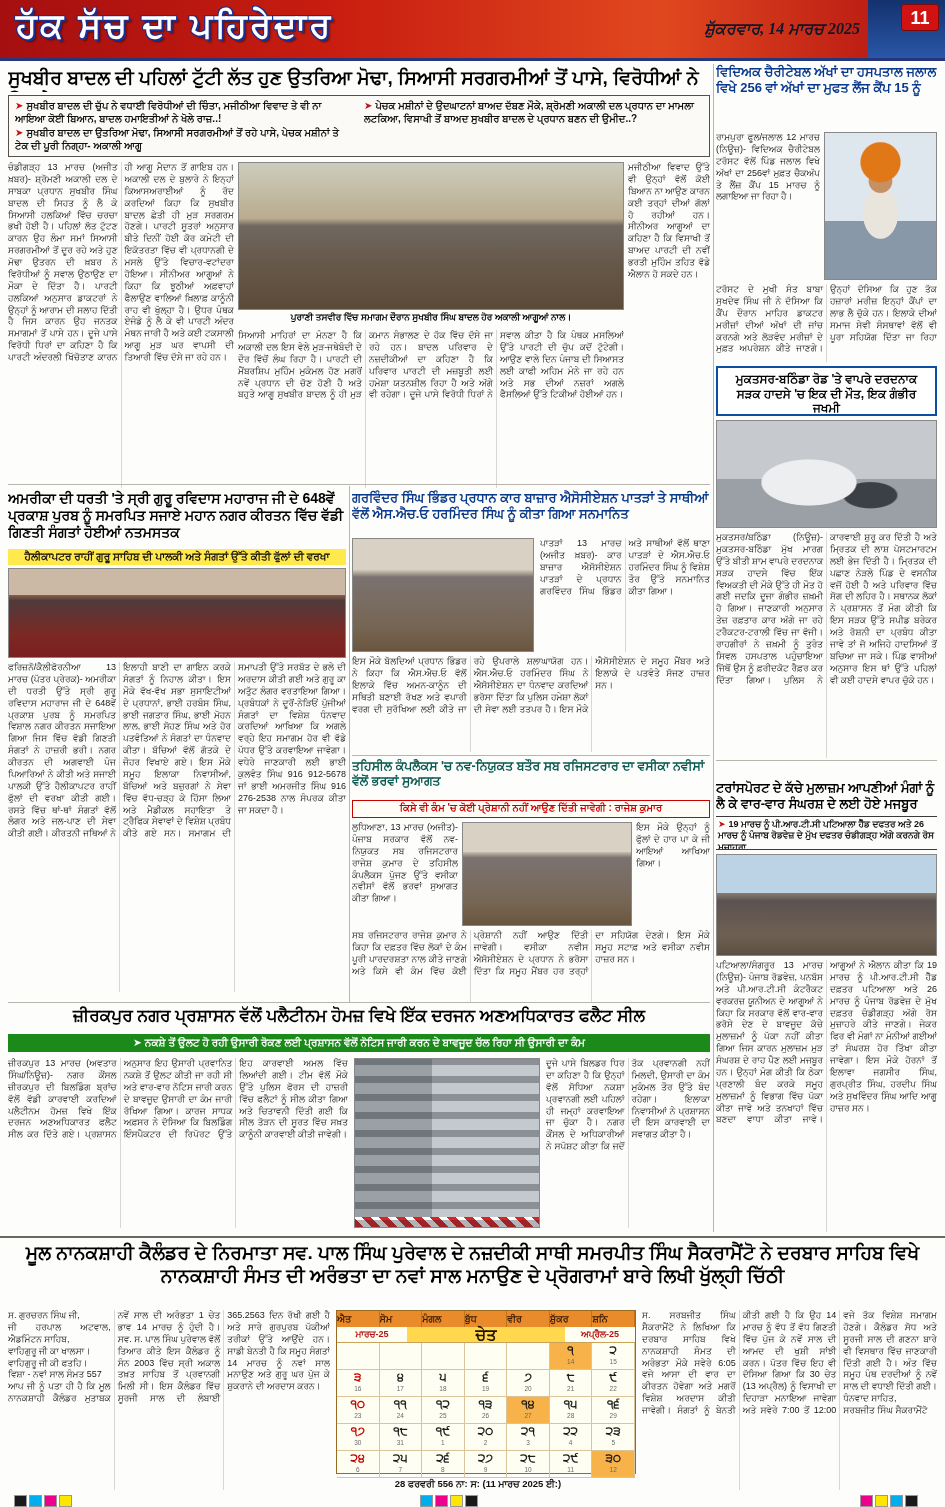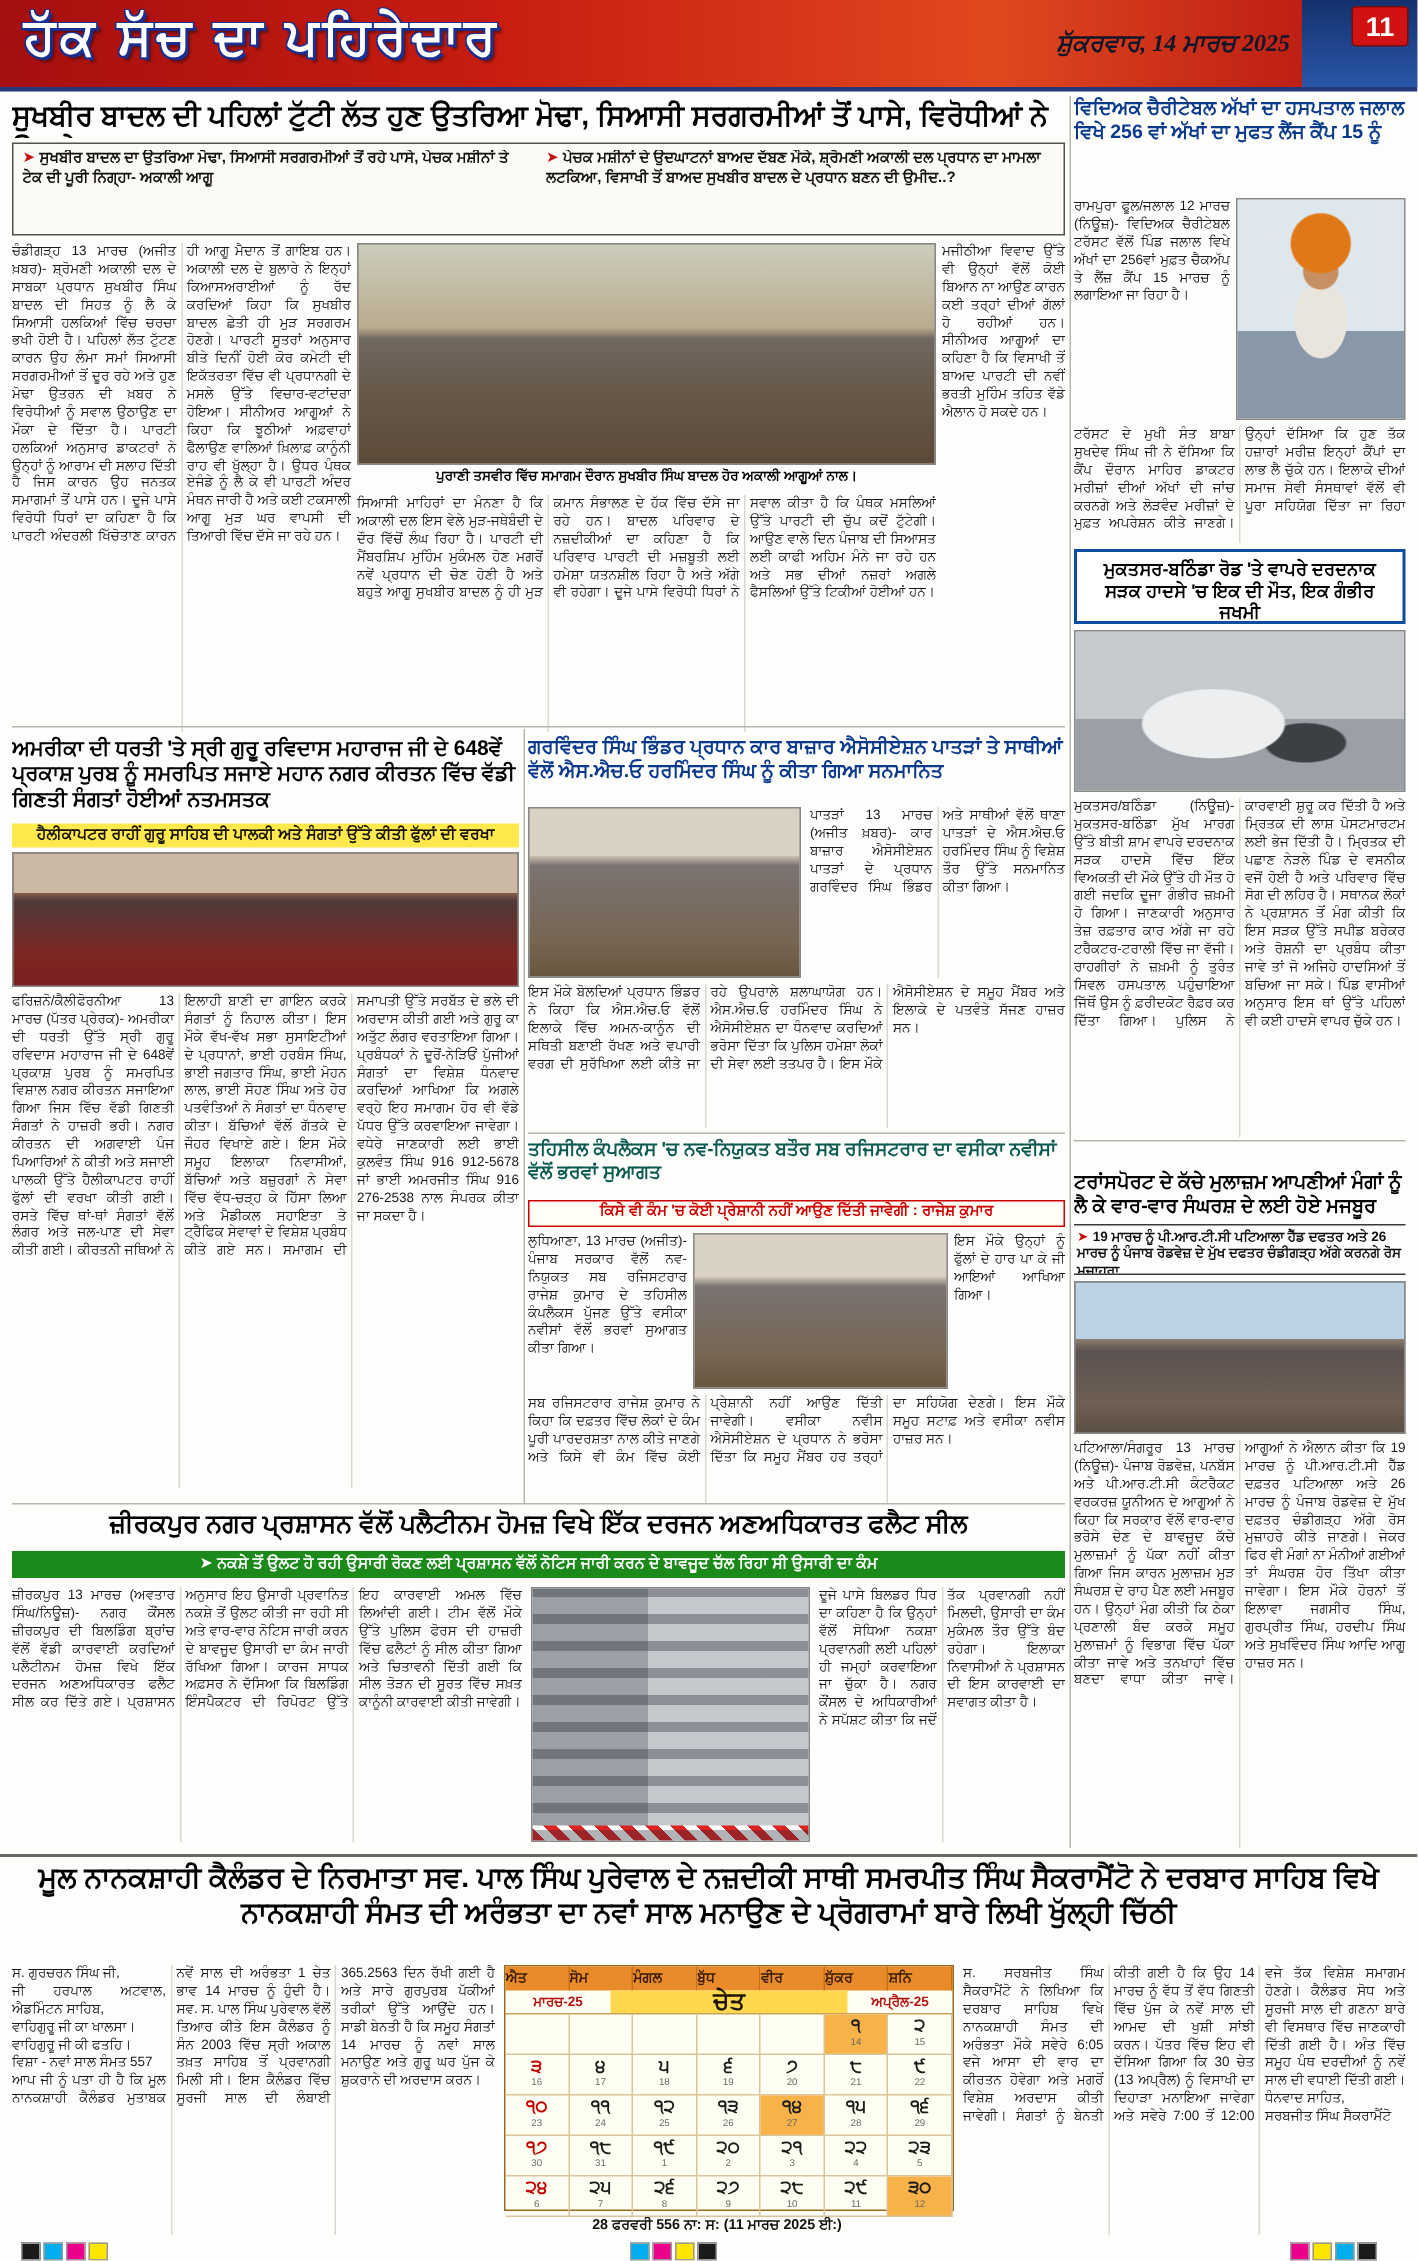--- a/index.html
+++ b/index.html
@@ -104,22 +104,23 @@
 <div class="abs masthead"></div>
 <div class="abs masthead-blue"></div>
 <div class="abs paper-title">ਹੱਕ ਸੱਚ ਦਾ ਪਹਿਰੇਦਾਰ</div>
 <div class="abs issue-date">ਸ਼ੁੱਕਰਵਾਰ, 14 ਮਾਰਚ 2025</div>
 <div class="abs page-box">11</div>
 <div class="abs top-rule"></div>
 
 <div class="abs headline" style="left:8px;top:66px;width:702px;height:26px;font-size:19px;">ਸੁਖਬੀਰ ਬਾਦਲ ਦੀ ਪਹਿਲਾਂ ਟੁੱਟੀ ਲੱਤ ਹੁਣ ਉਤਰਿਆ ਮੋਢਾ, ਸਿਆਸੀ ਸਰਗਰਮੀਆਂ ਤੋਂ ਪਾਸੇ, ਵਿਰੋਧੀਆਂ ਨੇ ਉਠਾਏ ਸਵਾਲ..!</div>
 
 <div class="abs bullet-box" style="left:8px;top:95px;width:702px;height:62px;">
+  <div class="bullet-item"><span class="bullet-arrow">➤</span><span>ਸੁਖਬੀਰ ਬਾਦਲ ਦੀ ਚੁੱਪ ਨੇ ਵਧਾਈ ਵਿਰੋਧੀਆਂ ਦੀ ਚਿੰਤਾ, ਮਜੀਠੀਆ ਵਿਵਾਦ ਤੇ ਵੀ ਨਾ ਆਇਆ ਕੋਈ ਬਿਆਨ, ਬਾਦਲ ਹਮਾਇਤੀਆਂ ਨੇ ਖੋਲੇ ਰਾਜ਼..!</span></div>
+  <div class="bullet-item"><span class="bullet-arrow">➤</span><span>ਪੇਚਕ ਮਸ਼ੀਨਾਂ ਦੇ ਉਦਘਾਟਨਾਂ ਬਾਅਦ ਦੱਬਣ ਮੌਕੇ, ਸ਼੍ਰੋਮਣੀ ਅਕਾਲੀ ਦਲ ਪ੍ਰਧਾਨ ਦਾ ਮਾਮਲਾ ਲਟਕਿਆ, ਵਿਸਾਖੀ ਤੋਂ ਬਾਅਦ ਸੁਖਬੀਰ ਬਾਦਲ ਦੇ ਪ੍ਰਧਾਨ ਬਣਨ ਦੀ ਉਮੀਦ..?</span></div>
   <div class="bullet-item"><span class="bullet-arrow">➤</span><span>ਸੁਖਬੀਰ ਬਾਦਲ ਦਾ ਉਤਰਿਆ ਮੋਢਾ, ਸਿਆਸੀ ਸਰਗਰਮੀਆਂ ਤੋਂ ਰਹੇ ਪਾਸੇ, ਪੇਚਕ ਮਸ਼ੀਨਾਂ ਤੇ ਟੇਕ ਦੀ ਪੂਰੀ ਨਿਗ੍ਹਾ- ਅਕਾਲੀ ਆਗੂ</span></div>
-  <div class="bullet-item"><span class="bullet-arrow">➤</span><span>ਪੇਚਕ ਮਸ਼ੀਨਾਂ ਦੇ ਉਦਘਾਟਨਾਂ ਬਾਅਦ ਦੱਬਣ ਮੌਕੇ, ਸ਼੍ਰੋਮਣੀ ਅਕਾਲੀ ਦਲ ਪ੍ਰਧਾਨ ਦਾ ਮਾਮਲਾ ਲਟਕਿਆ, ਵਿਸਾਖੀ ਤੋਂ ਬਾਅਦ ਸੁਖਬੀਰ ਬਾਦਲ ਦੇ ਪ੍ਰਧਾਨ ਬਣਨ ਦੀ ਉਮੀਦ..?</span></div>
 </div>
 
 <div class="abs body-text cols2" style="left:8px;top:162px;width:226px;height:326px;">ਚੰਡੀਗੜ੍ਹ 13 ਮਾਰਚ (ਅਜੀਤ ਖ਼ਬਰ)- ਸ਼੍ਰੋਮਣੀ ਅਕਾਲੀ ਦਲ ਦੇ ਸਾਬਕਾ ਪ੍ਰਧਾਨ ਸੁਖਬੀਰ ਸਿੰਘ ਬਾਦਲ ਦੀ ਸਿਹਤ ਨੂੰ ਲੈ ਕੇ ਸਿਆਸੀ ਹਲਕਿਆਂ ਵਿੱਚ ਚਰਚਾ ਭਖੀ ਹੋਈ ਹੈ। ਪਹਿਲਾਂ ਲੱਤ ਟੁੱਟਣ ਕਾਰਨ ਉਹ ਲੰਮਾ ਸਮਾਂ ਸਿਆਸੀ ਸਰਗਰਮੀਆਂ ਤੋਂ ਦੂਰ ਰਹੇ ਅਤੇ ਹੁਣ ਮੋਢਾ ਉਤਰਨ ਦੀ ਖ਼ਬਰ ਨੇ ਵਿਰੋਧੀਆਂ ਨੂੰ ਸਵਾਲ ਉਠਾਉਣ ਦਾ ਮੌਕਾ ਦੇ ਦਿੱਤਾ ਹੈ। ਪਾਰਟੀ ਹਲਕਿਆਂ ਅਨੁਸਾਰ ਡਾਕਟਰਾਂ ਨੇ ਉਨ੍ਹਾਂ ਨੂੰ ਆਰਾਮ ਦੀ ਸਲਾਹ ਦਿੱਤੀ ਹੈ ਜਿਸ ਕਾਰਨ ਉਹ ਜਨਤਕ ਸਮਾਗਮਾਂ ਤੋਂ ਪਾਸੇ ਹਨ। ਦੂਜੇ ਪਾਸੇ ਵਿਰੋਧੀ ਧਿਰਾਂ ਦਾ ਕਹਿਣਾ ਹੈ ਕਿ ਪਾਰਟੀ ਅੰਦਰਲੀ ਖਿੱਚੋਤਾਣ ਕਾਰਨ ਹੀ ਆਗੂ ਮੈਦਾਨ ਤੋਂ ਗਾਇਬ ਹਨ। ਅਕਾਲੀ ਦਲ ਦੇ ਬੁਲਾਰੇ ਨੇ ਇਨ੍ਹਾਂ ਕਿਆਸਅਰਾਈਆਂ ਨੂੰ ਰੱਦ ਕਰਦਿਆਂ ਕਿਹਾ ਕਿ ਸੁਖਬੀਰ ਬਾਦਲ ਛੇਤੀ ਹੀ ਮੁੜ ਸਰਗਰਮ ਹੋਣਗੇ। ਪਾਰਟੀ ਸੂਤਰਾਂ ਅਨੁਸਾਰ ਬੀਤੇ ਦਿਨੀਂ ਹੋਈ ਕੋਰ ਕਮੇਟੀ ਦੀ ਇਕੱਤਰਤਾ ਵਿੱਚ ਵੀ ਪ੍ਰਧਾਨਗੀ ਦੇ ਮਸਲੇ ਉੱਤੇ ਵਿਚਾਰ-ਵਟਾਂਦਰਾ ਹੋਇਆ। ਸੀਨੀਅਰ ਆਗੂਆਂ ਨੇ ਕਿਹਾ ਕਿ ਝੂਠੀਆਂ ਅਫ਼ਵਾਹਾਂ ਫੈਲਾਉਣ ਵਾਲਿਆਂ ਖ਼ਿਲਾਫ਼ ਕਾਨੂੰਨੀ ਰਾਹ ਵੀ ਖੁੱਲ੍ਹਾ ਹੈ। ਉਧਰ ਪੰਥਕ ਏਜੰਡੇ ਨੂੰ ਲੈ ਕੇ ਵੀ ਪਾਰਟੀ ਅੰਦਰ ਮੰਥਨ ਜਾਰੀ ਹੈ ਅਤੇ ਕਈ ਟਕਸਾਲੀ ਆਗੂ ਮੁੜ ਘਰ ਵਾਪਸੀ ਦੀ ਤਿਆਰੀ ਵਿੱਚ ਦੱਸੇ ਜਾ ਰਹੇ ਹਨ।</div>
 
 <div class="abs photo photo-lead" style="left:238px;top:162px;width:386px;height:148px;"></div>
 <div class="abs caption" style="left:238px;top:312px;width:386px;height:14px;">ਪੁਰਾਣੀ ਤਸਵੀਰ ਵਿੱਚ ਸਮਾਗਮ ਦੌਰਾਨ ਸੁਖਬੀਰ ਸਿੰਘ ਬਾਦਲ ਹੋਰ ਅਕਾਲੀ ਆਗੂਆਂ ਨਾਲ।</div>
 
 <div class="abs body-text" style="left:628px;top:162px;width:82px;height:326px;">ਮਜੀਠੀਆ ਵਿਵਾਦ ਉੱਤੇ ਵੀ ਉਨ੍ਹਾਂ ਵੱਲੋਂ ਕੋਈ ਬਿਆਨ ਨਾ ਆਉਣ ਕਾਰਨ ਕਈ ਤਰ੍ਹਾਂ ਦੀਆਂ ਗੱਲਾਂ ਹੋ ਰਹੀਆਂ ਹਨ। ਸੀਨੀਅਰ ਆਗੂਆਂ ਦਾ ਕਹਿਣਾ ਹੈ ਕਿ ਵਿਸਾਖੀ ਤੋਂ ਬਾਅਦ ਪਾਰਟੀ ਦੀ ਨਵੀਂ ਭਰਤੀ ਮੁਹਿੰਮ ਤਹਿਤ ਵੱਡੇ ਐਲਾਨ ਹੋ ਸਕਦੇ ਹਨ।</div>
 
 <div class="abs body-text cols3" style="left:238px;top:330px;width:386px;height:158px;">ਸਿਆਸੀ ਮਾਹਿਰਾਂ ਦਾ ਮੰਨਣਾ ਹੈ ਕਿ ਅਕਾਲੀ ਦਲ ਇਸ ਵੇਲੇ ਮੁੜ-ਜਥੇਬੰਦੀ ਦੇ ਦੌਰ ਵਿੱਚੋਂ ਲੰਘ ਰਿਹਾ ਹੈ। ਪਾਰਟੀ ਦੀ ਮੈਂਬਰਸ਼ਿਪ ਮੁਹਿੰਮ ਮੁਕੰਮਲ ਹੋਣ ਮਗਰੋਂ ਨਵੇਂ ਪ੍ਰਧਾਨ ਦੀ ਚੋਣ ਹੋਣੀ ਹੈ ਅਤੇ ਬਹੁਤੇ ਆਗੂ ਸੁਖਬੀਰ ਬਾਦਲ ਨੂੰ ਹੀ ਮੁੜ ਕਮਾਨ ਸੰਭਾਲਣ ਦੇ ਹੱਕ ਵਿੱਚ ਦੱਸੇ ਜਾ ਰਹੇ ਹਨ। ਬਾਦਲ ਪਰਿਵਾਰ ਦੇ ਨਜ਼ਦੀਕੀਆਂ ਦਾ ਕਹਿਣਾ ਹੈ ਕਿ ਪਰਿਵਾਰ ਪਾਰਟੀ ਦੀ ਮਜ਼ਬੂਤੀ ਲਈ ਹਮੇਸ਼ਾ ਯਤਨਸ਼ੀਲ ਰਿਹਾ ਹੈ ਅਤੇ ਅੱਗੇ ਵੀ ਰਹੇਗਾ। ਦੂਜੇ ਪਾਸੇ ਵਿਰੋਧੀ ਧਿਰਾਂ ਨੇ ਸਵਾਲ ਕੀਤਾ ਹੈ ਕਿ ਪੰਥਕ ਮਸਲਿਆਂ ਉੱਤੇ ਪਾਰਟੀ ਦੀ ਚੁੱਪ ਕਦੋਂ ਟੁੱਟੇਗੀ। ਆਉਣ ਵਾਲੇ ਦਿਨ ਪੰਜਾਬ ਦੀ ਸਿਆਸਤ ਲਈ ਕਾਫੀ ਅਹਿਮ ਮੰਨੇ ਜਾ ਰਹੇ ਹਨ ਅਤੇ ਸਭ ਦੀਆਂ ਨਜ਼ਰਾਂ ਅਗਲੇ ਫੈਸਲਿਆਂ ਉੱਤੇ ਟਿਕੀਆਂ ਹੋਈਆਂ ਹਨ।</div>

